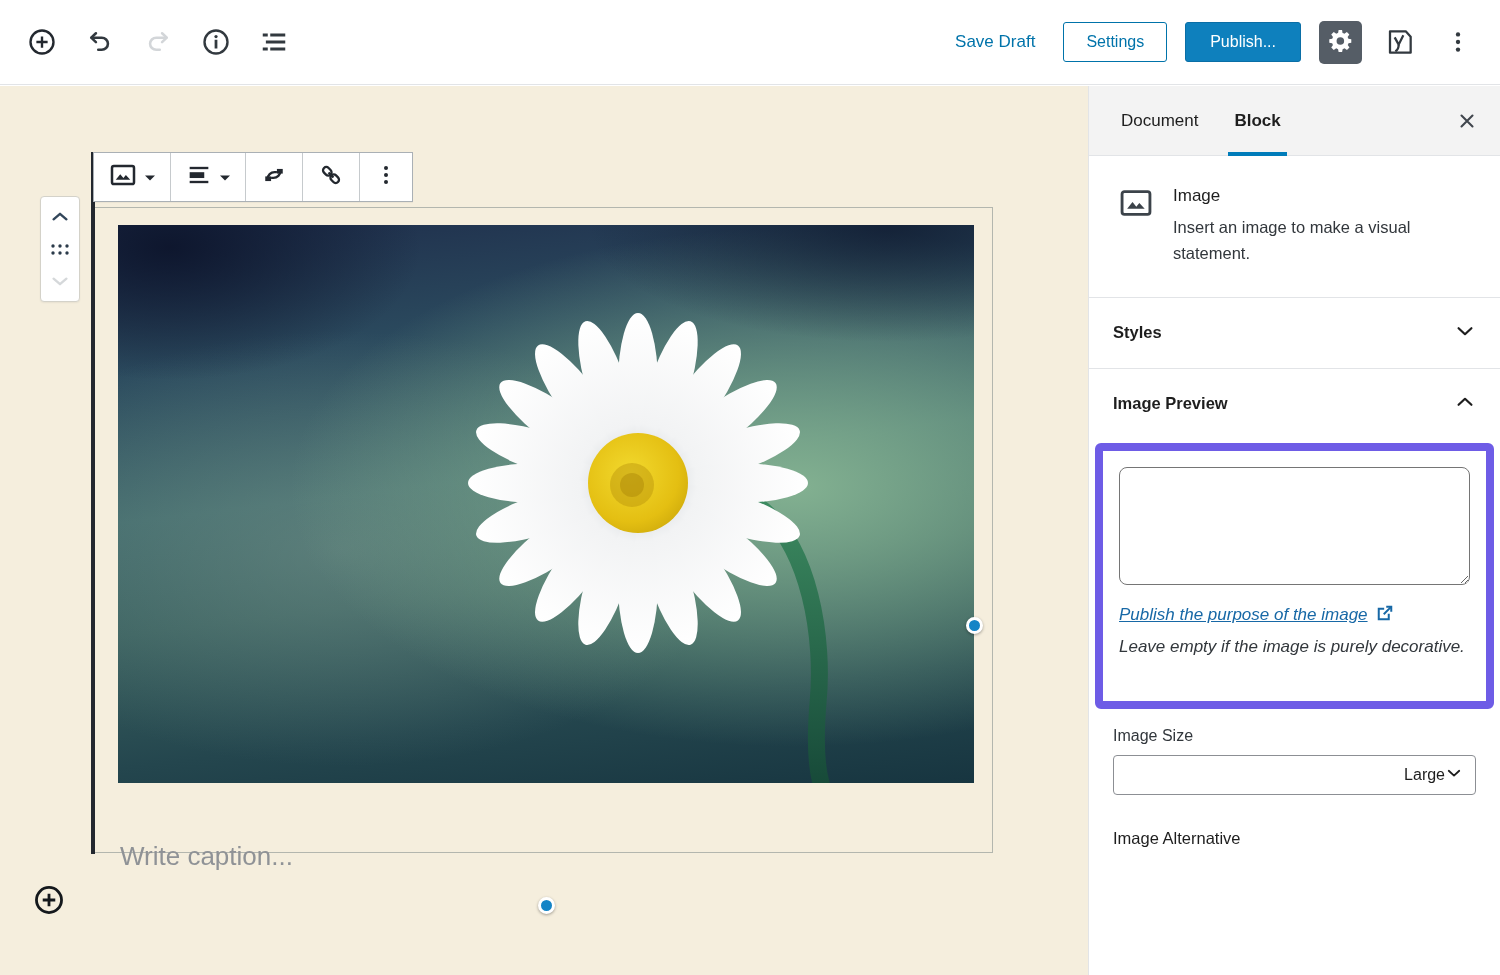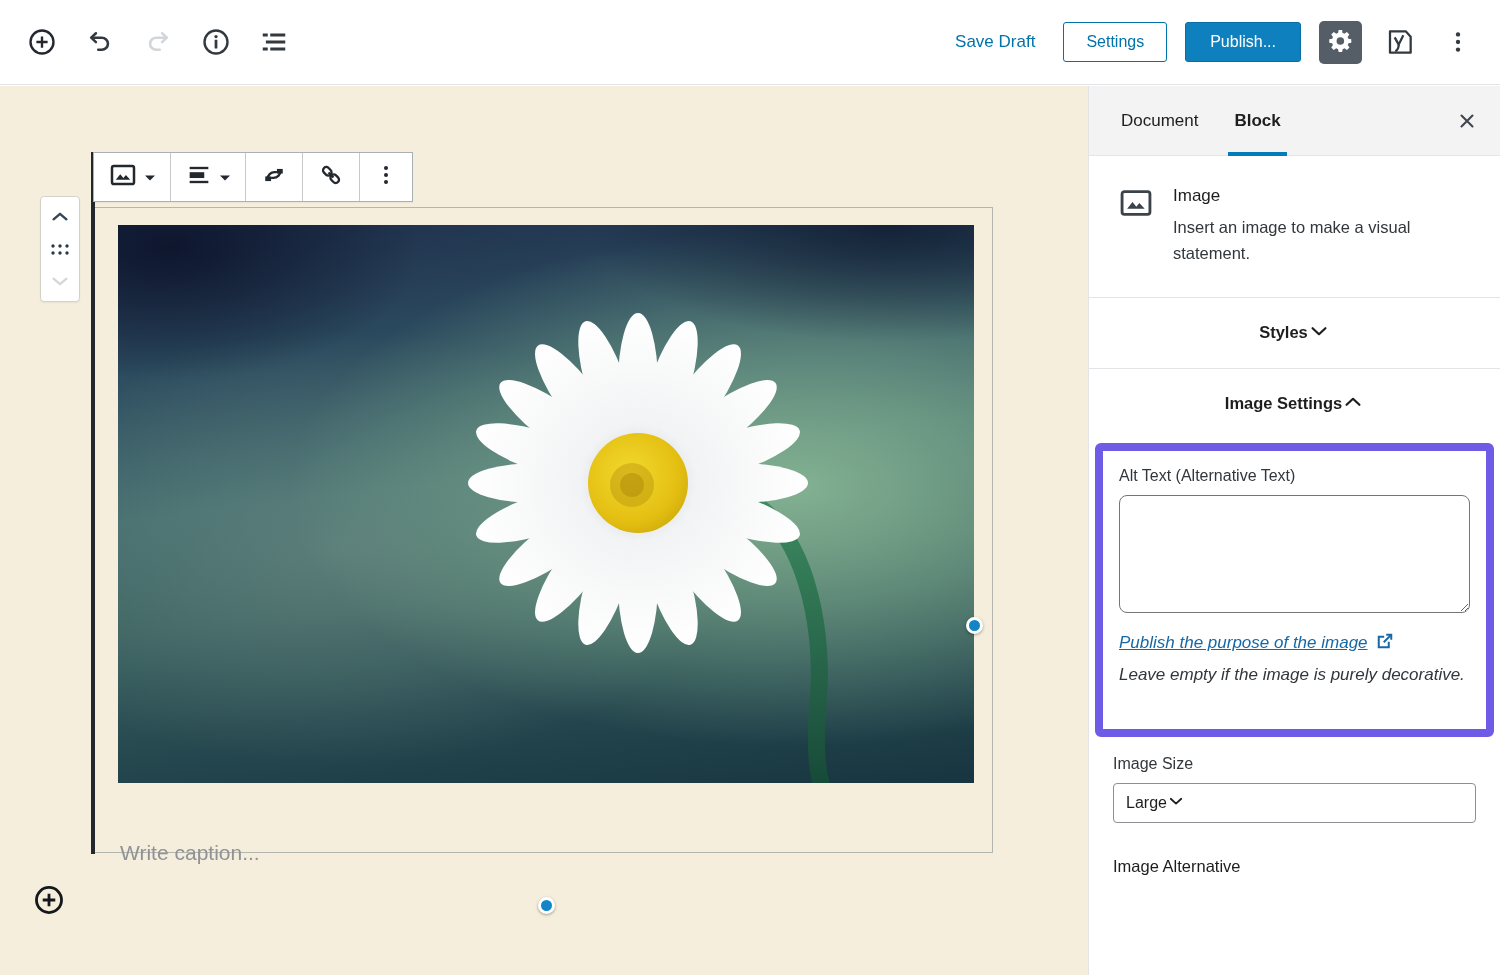--- a/index.html
+++ b/index.html
@@ -33,51 +33,51 @@
   .block-frame { position:absolute; left:93px; top:121px; width:900px; height:646px; border:1.5px solid #b3b6ae; z-index:2; }
   .daisy-img { position:absolute; left:24px; top:17px; width:856px; height:558px; overflow:hidden;
     background:
       radial-gradient(42% 34% at 6% 4%, rgba(13,21,44,.95), rgba(13,21,44,0) 70%),
       radial-gradient(50% 30% at 90% 0%, rgba(17,29,50,.85), rgba(17,29,50,0) 70%),
       radial-gradient(95% 75% at 79% 47%, #83b191 0%, rgba(131,177,145,0) 62%),
       radial-gradient(70% 60% at 26% 58%, rgba(116,146,138,.55), rgba(116,146,138,0) 65%),
       linear-gradient(173deg, #1e2d4b 0%, #2b4a5e 22%, #406a6c 45%, #39605f 62%, #24464e 82%, #173540 100%);
   }
   .daisy-img svg { display:block; width:100%; height:100%; }
-  .caption-ph { position:absolute; left:26px; top:633px; font-size:21px; color:#8f9296; }
+  .caption-ph { position:absolute; left:26px; top:633px; font-size:26px; color:#8f9296; }
   .handle { position:absolute; width:17px; height:17px; border-radius:50%; background:#1484c6; border:3px solid #fff; box-shadow:0 1px 3px rgba(0,0,0,.35); z-index:7; cursor:pointer; }
   .handle.right { left:872px; top:409px; }
   .handle.bottom { left:444px; top:689px; }
 
   .bottom-inserter { position:absolute; left:33px; top:798px; width:32px; height:32px; border:none; background:transparent; cursor:pointer; }
 
   
   .sidebar { position:absolute; left:1088px; top:86px; width:412px; height:889px; background:#fff; border-left:1px solid #e2e4e7; z-index:10; }
   .sb-header { height:70px; background:#f3f3f3; border-bottom:1px solid #e2e4e7; display:flex; align-items:center; position:relative; padding:0 14px; }
   .sb-tab { font-size:17px; color:#1e1e1e; padding:0 18px; height:70px; display:flex; align-items:center; cursor:pointer; position:relative; }
   .sb-tab.active { font-weight:bold; }
   .sb-tab.active::after { content:""; position:absolute; left:12px; right:12px; bottom:0; height:4px; background:#007cba; }
   .sb-close { position:absolute; right:18px; top:20px; width:30px; height:30px; }
 
   .block-card { display:flex; gap:18px; padding:28px 22px 30px 28px; }
   .block-card .bc-title { font-size:17px; color:#1e1e1e; margin-top:2px; }
   .block-card .bc-desc { font-size:16.5px; color:#32373c; line-height:1.6; margin-top:8px; max-width:300px; }
 
-  .panel-row { display:flex; align-items:center; justify-content:center; padding:22px 24px; border-top:1px solid #e2e4e7; cursor:pointer; }
+  .panel-row { display:flex; align-items:center; justify-content:space-between; padding:22px 24px; border-top:1px solid #e2e4e7; cursor:pointer; }
   .panel-title { font-size:16.5px; font-weight:bold; color:#1e1e1e; }
 
   .alt-highlight { margin:4px 6px 0 6px; border:8px solid #6e5ce6; border-radius:6px; padding:16px 16px 40px 16px; }
   .field-label { font-size:16px; color:#32373c; display:block; margin-bottom:10px; }
   .alt-textarea { width:100%; height:118px; border:1.5px solid #757575; border-radius:8px; resize:vertical; font-family:"Liberation Sans",sans-serif; font-size:15px; padding:8px; background:#fff; }
   .alt-link-row { margin-top:14px; display:flex; align-items:center; gap:7px; }
   .alt-link { font-size:17px; font-style:italic; color:#1768a6; text-decoration:underline; cursor:pointer; }
   .alt-help { font-size:17px; font-style:italic; color:#32373c; line-height:1.65; margin-top:6px; }
 
   .sb-section { padding:18px 24px 0 24px; }
-  .select-box { margin-top:10px; height:40px; border:1.5px solid #8c8f94; border-radius:4px; display:flex; align-items:center; justify-content:flex-start; padding:0 12px; cursor:pointer; background:#fff; }
+  .select-box { margin-top:10px; height:40px; border:1.5px solid #8c8f94; border-radius:4px; display:flex; align-items:center; justify-content:flex-end; padding:0 12px; cursor:pointer; background:#fff; }
   .select-value { font-size:16px; color:#1e1e1e; }
   .dim-heading { font-size:16.5px; color:#1e1e1e; margin-top:34px; }
   .dim-grid { display:flex; gap:16px; margin-top:22px; }
   .dim-col { flex:1; }
   .dim-input { width:100%; height:40px; border:1.5px solid #8c8f94; border-radius:4px; font-size:16px; padding:0 12px; font-family:"Liberation Sans",sans-serif; color:#1e1e1e; background:#fff; }
 </style>
 </head>
 <body>
 
 <header class="topbar">
@@ -368,28 +368,27 @@
   </div>
 
   <div class="panel-row">
     <span class="panel-title">Styles</span>
     <span><svg width="22" height="22" viewBox="0 0 24 24" fill="none">
           <path d="M5 9l7 6.5L19 9" stroke="#1e1e1e" stroke-width="2.4" stroke-linecap="round" stroke-linejoin="round"></path>
         </svg></span>
   </div>
 
   <div class="panel-row" style="border-bottom:none;">
-    <span class="panel-title">Image Settings</span>
+    <span class="panel-title">Image Preview</span>
     <span><svg width="22" height="22" viewBox="0 0 24 24" fill="none">
           <path d="M5 15l7-6.5L19 15" stroke="#1e1e1e" stroke-width="2.4" stroke-linecap="round" stroke-linejoin="round"></path>
         </svg></span>
   </div>
 
   <div class="alt-highlight">
-    <label class="field-label">Alt Text (Alternative Text)</label>
     <textarea class="alt-textarea" value="" style=""></textarea>
     <div class="alt-link-row">
       <a class="alt-link">Publish the purpose of the image</a>
       <span><svg width="20" height="20" viewBox="0 0 24 24" fill="none">
             <path d="M13.5 4.5H19.5V10.5" stroke="#1768a6" stroke-width="2.4"></path>
             <path d="M19 5l-8.5 8.5" stroke="#1768a6" stroke-width="2.4"></path>
             <path d="M16.5 13v6.5H4.5V7H11" stroke="#1768a6" stroke-width="2.4"></path>
           </svg></span>
     </div>
     <div class="alt-help">Leave empty if the image is purely decorative.</div>

